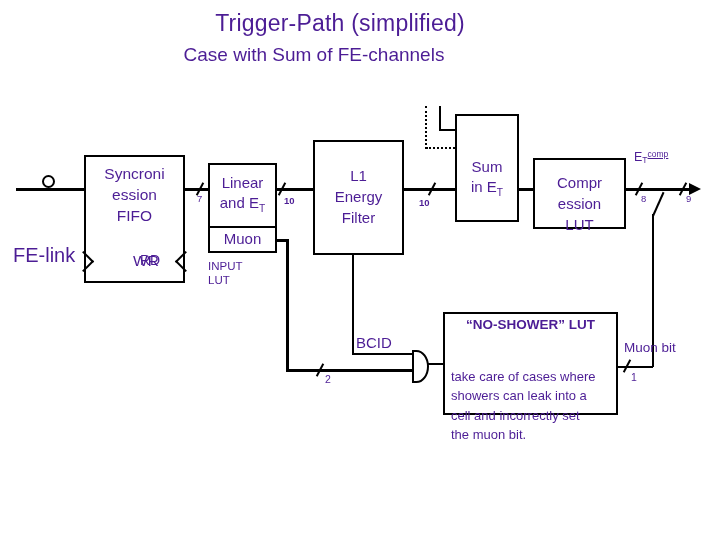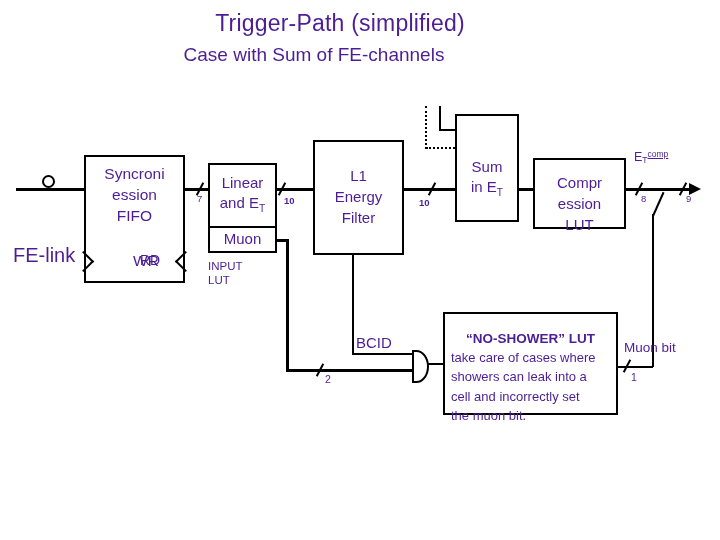--- a/index.html
+++ b/index.html
@@ -34,22 +34,22 @@
           border:2px solid #000; background:#fff; box-sizing:border-box;
           border-radius:0 13px 13px 0 / 0 17px 17px 0; z-index:3; }
   .slant{ position:absolute; left:652px; top:190px; width:2px; height:26px; background:#000;
           transform:rotate(24deg); transform-origin:50% 100%; z-index:1; }
   .fifo-text   { padding-top:6px;  line-height:21px;   font-size:15.5px; }
   .linear-text { padding-top:8px;  line-height:20px;   font-size:15px; }
   .muon-text   { line-height:22px; font-size:15px; }
   .l1-text     { padding-top:23px; line-height:21px;   font-size:15px; }
   .sum-text    { padding-top:41px; line-height:20px;   font-size:15px; }
   .compr-text  { padding-top:12px;  line-height:21px;   font-size:15px; }
-  .ns-title { font-size:13.5px; font-weight:bold; line-height:18px; padding-top:16px; text-align:center; }
-  .ns-body  { font-size:13px; line-height:19.3px; text-align:left; padding-left:6px; }
+  .ns-title { font-size:13.5px; font-weight:bold; line-height:18px; padding-top:2px; text-align:center; }
+  .ns-body  { font-size:13px; line-height:19.3px; text-align:left; padding-left:6px;margin-top:33px; }
   .caption  { position:absolute; left:208px; top:259px; width:69px; 
               font-size:11.5px; line-height:14px; z-index:2; }
 </style>
 </head>
 <body>
 
 <div class="slide">
 
   <div class="title">Trigger-Path (simplified)</div>
   <div class="subtitle">Case with Sum of FE-channels</div>

